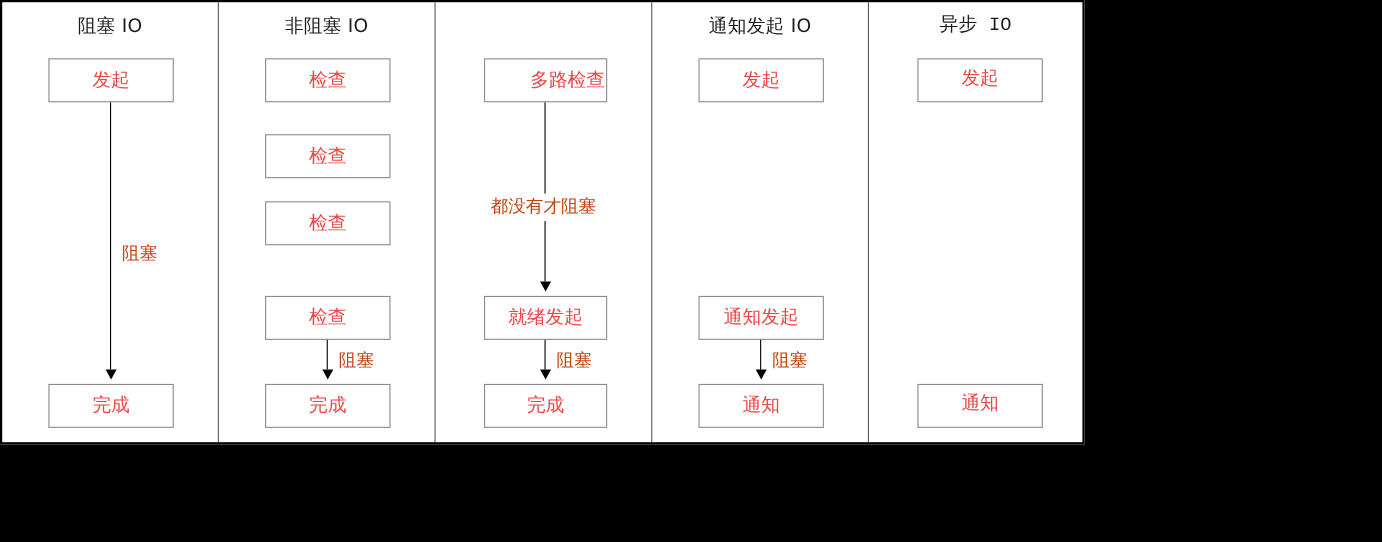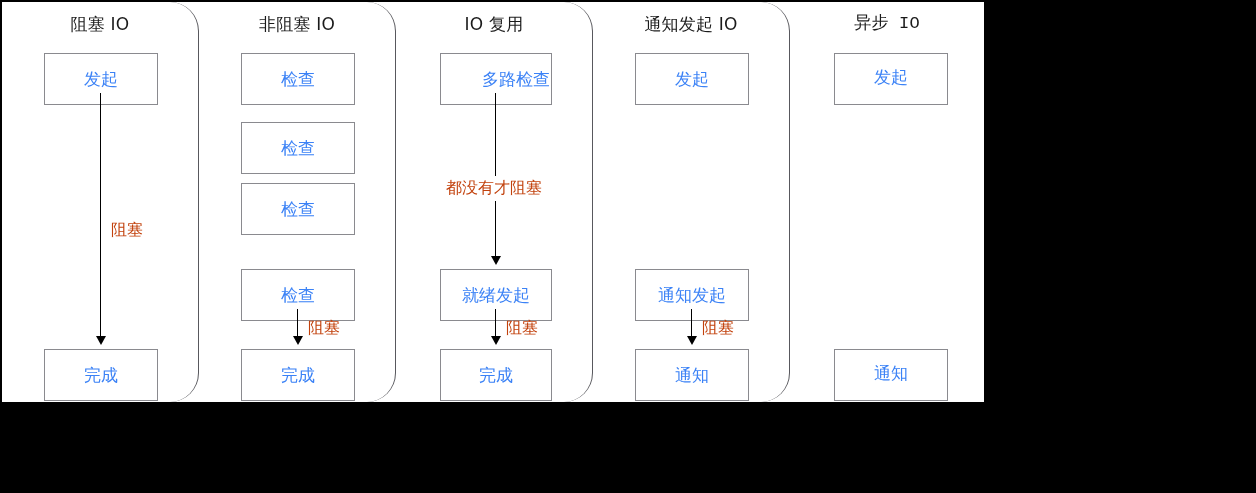--- a/index.html
+++ b/index.html
@@ -35,51 +35,50 @@
     border-bottom: 2px solid #000000;
     box-sizing: border-box;
   }
 
   .column {
     position: absolute;
     top: 0;
     width: 197px;
     height: 400px;
     box-sizing: border-box;
-    border-radius: 29px;
   }
   .col-div {
     border-right: 1px solid #58585d;
   }
 
   .col-title {
     position: absolute;
     left: 0;
     right: 0;
     top: 11px;
     text-align: center;
     font-size: 17px;
     line-height: 22px;
     color: #1a1a1a;
     letter-spacing: 0.2px;
     white-space: nowrap;
   }
 
   .node {
     position: absolute;
-    height: 52px;
+    height: 40px;
     border: 1px solid #8a8a8f;
     background: #ffffff;
     box-sizing: border-box;
     display: flex;
     align-items: center;
     justify-content: center;
     font-size: 17px;
     line-height: 20px;
-    color: #3b82f6;
+    color: #ef4444;
     white-space: nowrap;
   }
 
   
   .conn {
     position: absolute;
     width: 1px;
     background: #000000;
   }
 
@@ -131,30 +130,29 @@
       <div class="node" style="left:42px; top:267px; width:114px;">检查</div>
 
       <div class="conn" style="left:98px; top:307px; height:27px;"></div>
       <div class="arrowhead" style="left:94px; top:334px;"></div>
       <div class="edge-label" style="left:109px; top:316px;">阻塞</div>
 
       <div class="node" style="left:42px; top:347px; width:114px;">完成</div>
     </div>
 
     <div class="column col-div" style="left:394px;">
-      <div class="col-title">IO 复用</div>
 
       <div class="node" style="left:44px; top:51px; width:112px;padding-left:40px;">多路检查</div>
 
       <div class="conn" style="left:99px; top:91px; height:83px;"></div>
       <div class="edge-label centered" style="left:0px; right:0px; top:176px;">都没有才阻塞</div>
       <div class="conn" style="left:99px; top:199px; height:55px;"></div>
       <div class="arrowhead" style="left:95px; top:254px;"></div>
 
-      <div class="node" style="left:44px; top:267px; width:112px;">就绪发起</div>
+      <div class="node" style="left:44px; top:267px; width:112px;font-family:Liberation Serif, serif;">就绪发起</div>
 
       <div class="conn" style="left:99px; top:307px; height:27px;"></div>
       <div class="arrowhead" style="left:95px; top:334px;"></div>
       <div class="edge-label" style="left:110px; top:316px;">阻塞</div>
 
       <div class="node" style="left:44px; top:347px; width:112px;">完成</div>
     </div>
 
     <div class="column col-div" style="left:591px;">
       <div class="col-title">通知发起 IO</div>

